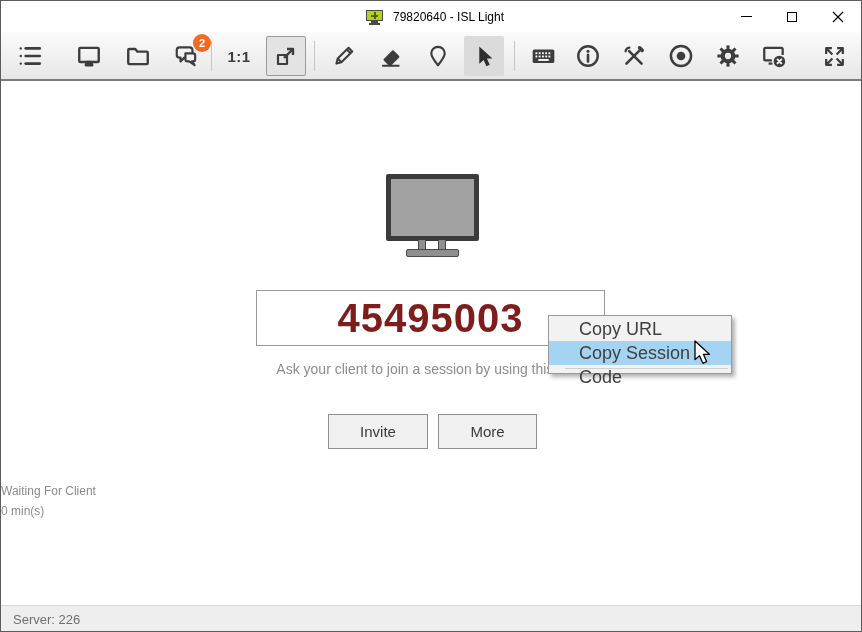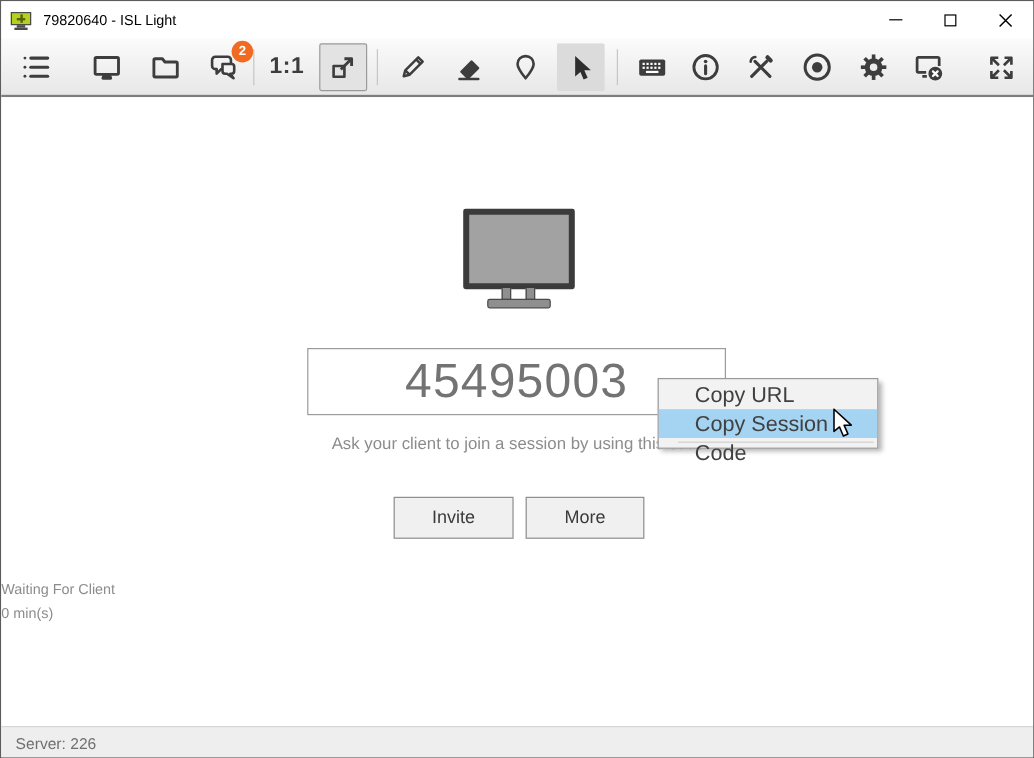--- a/index.html
+++ b/index.html
@@ -6,21 +6,21 @@
   html,body { width:862px; height:632px; }
   body { font-family:"Liberation Sans", sans-serif; background:#fff; }
   .window {
     position:relative; width:862px; height:632px;
     border:1px solid #5c5c5c; background:#fff; overflow:hidden;
   }
 
   
   .titlebar {
     position:absolute; left:0; top:0; width:100%; height:31px;
-    background:#fff; display:flex; align-items:center; padding-left:8px;
+    background:#fff; display:flex; align-items:center; padding-left:8px;justify-content:center;
   }
   .app-icon { position:relative; width:18px; height:16px; }
   .app-icon .screen {
     position:absolute; left:0; top:1px; width:17px; height:11px;
     background:#b7cf21; border:1px solid #4a4a4a;
   }
   .app-icon .plus-h { position:absolute; left:5px; top:6px; width:7px; height:2px; background:#556600; }
   .app-icon .plus-v { position:absolute; left:7.5px; top:3.5px; width:2px; height:7px; background:#556600; }
   .app-icon .stand { position:absolute; left:5px; top:12px; width:7px; height:2px; background:#4a4a4a; }
   .app-icon .base { position:absolute; left:3px; top:14px; width:11px; height:2px; background:#4a4a4a; }
@@ -38,21 +38,21 @@
   }
   .tb-btn {
     position:absolute; top:4px; width:40px; height:40px;
     display:flex; align-items:center; justify-content:center;
     border:1px solid transparent; border-radius:2px;
   }
   .tb-btn svg { display:block; }
   .tb-btn.active-bordered { background:#e3e3e3; border-color:#9a9a9a; }
   .tb-btn.active-flat { background:#dbdbdb; }
   .tb-sep { position:absolute; top:9px; width:1px; height:30px; background:#c6c6c6; }
-  .tb-label { font-size:19px; font-weight:bold; color:#3d3d3d; letter-spacing:0.5px; }
+  .tb-label { font-size:15px; font-weight:bold; color:#3d3d3d; letter-spacing:0.5px; }
   .chat-badge {
     position:absolute; top:-3px; right:-6px; width:18px; height:18px;
     background:#f16a21; color:#fff; border-radius:50%;
     font-size:11px; font-weight:bold; display:flex; align-items:center; justify-content:center;
   }
 
   
   .main { position:absolute; left:0; top:80px; width:100%; height:524px; background:#fff; }
 
   .monitor-graphic { position:absolute; left:385px; top:93px; width:93px; height:85px; }
@@ -62,21 +62,21 @@
   }
   .monitor-graphic .mg-prong-l { position:absolute; left:32px; top:66px; width:8px; height:10px; background:#8f8f8f; border:1px solid #4a4a4a; border-top:none; }
   .monitor-graphic .mg-prong-r { position:absolute; left:52px; top:66px; width:8px; height:10px; background:#8f8f8f; border:1px solid #4a4a4a; border-top:none; }
   .monitor-graphic .mg-base { position:absolute; left:20px; top:75px; width:53px; height:8px; background:#8f8f8f; border:1px solid #4a4a4a; border-radius:2px; }
 
   .code-box {
     position:absolute; left:255px; top:209px; width:349px; height:56px;
     border:1px solid #9b9b9b; background:#fff;
     display:flex; align-items:center; justify-content:center;
   }
-  .code-text { font-size:40px; font-weight:400; color:#737373; letter-spacing:1px; }
+  .code-text { font-size:40px; font-weight:700; color:#7f1d1d; letter-spacing:1px; }
 
   .instruction {
     position:absolute; left:0; top:280px; width:862px;
     text-align:center; font-size:14px; color:#8c8c8c;
   }
 
   .btn {
     position:absolute; top:333px; height:35px;
     background:#f0f0f0; border:1px solid #8f8f8f;
     display:flex; align-items:center; justify-content:center;

